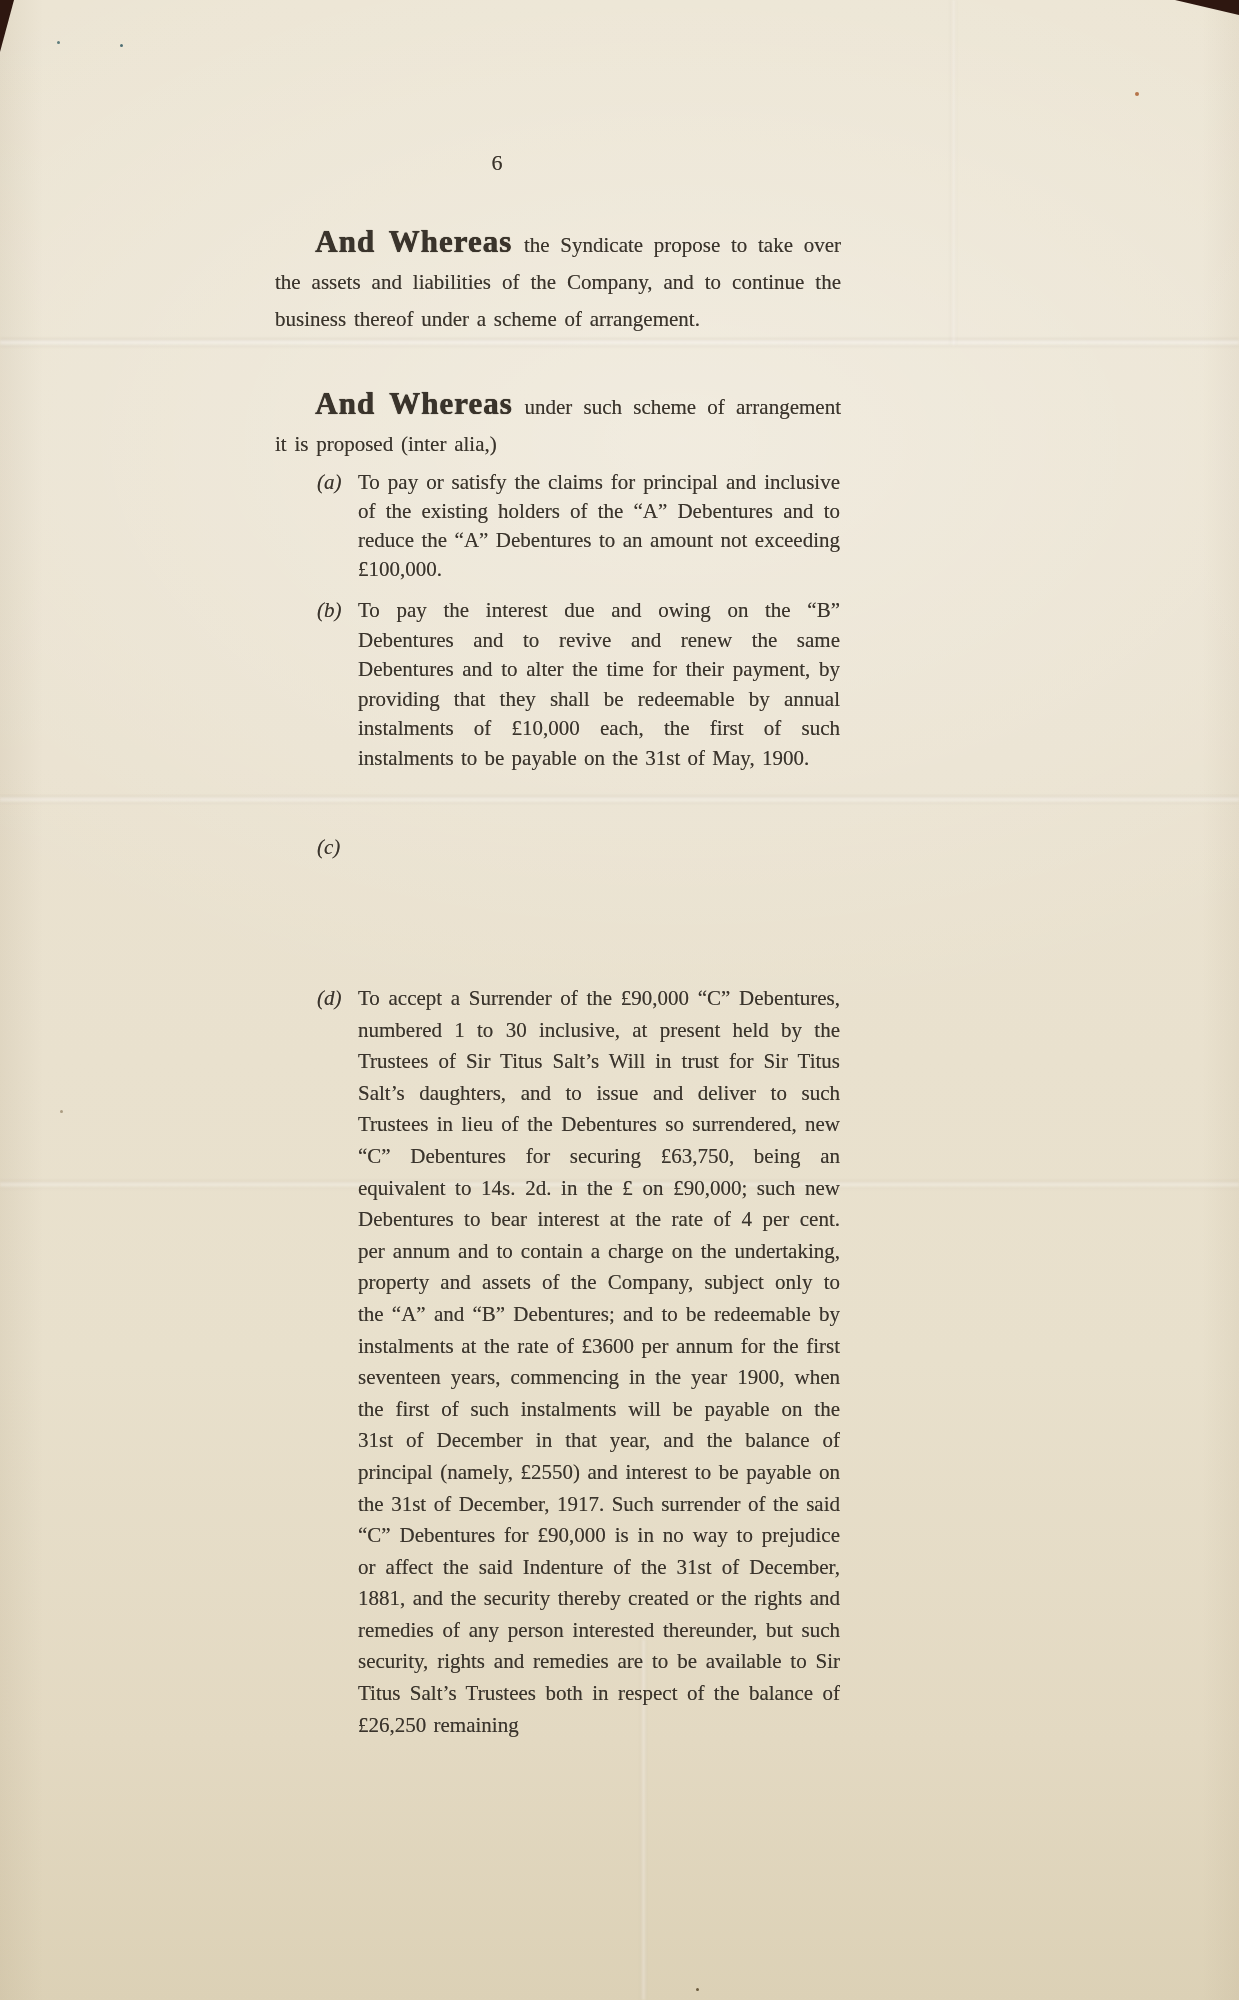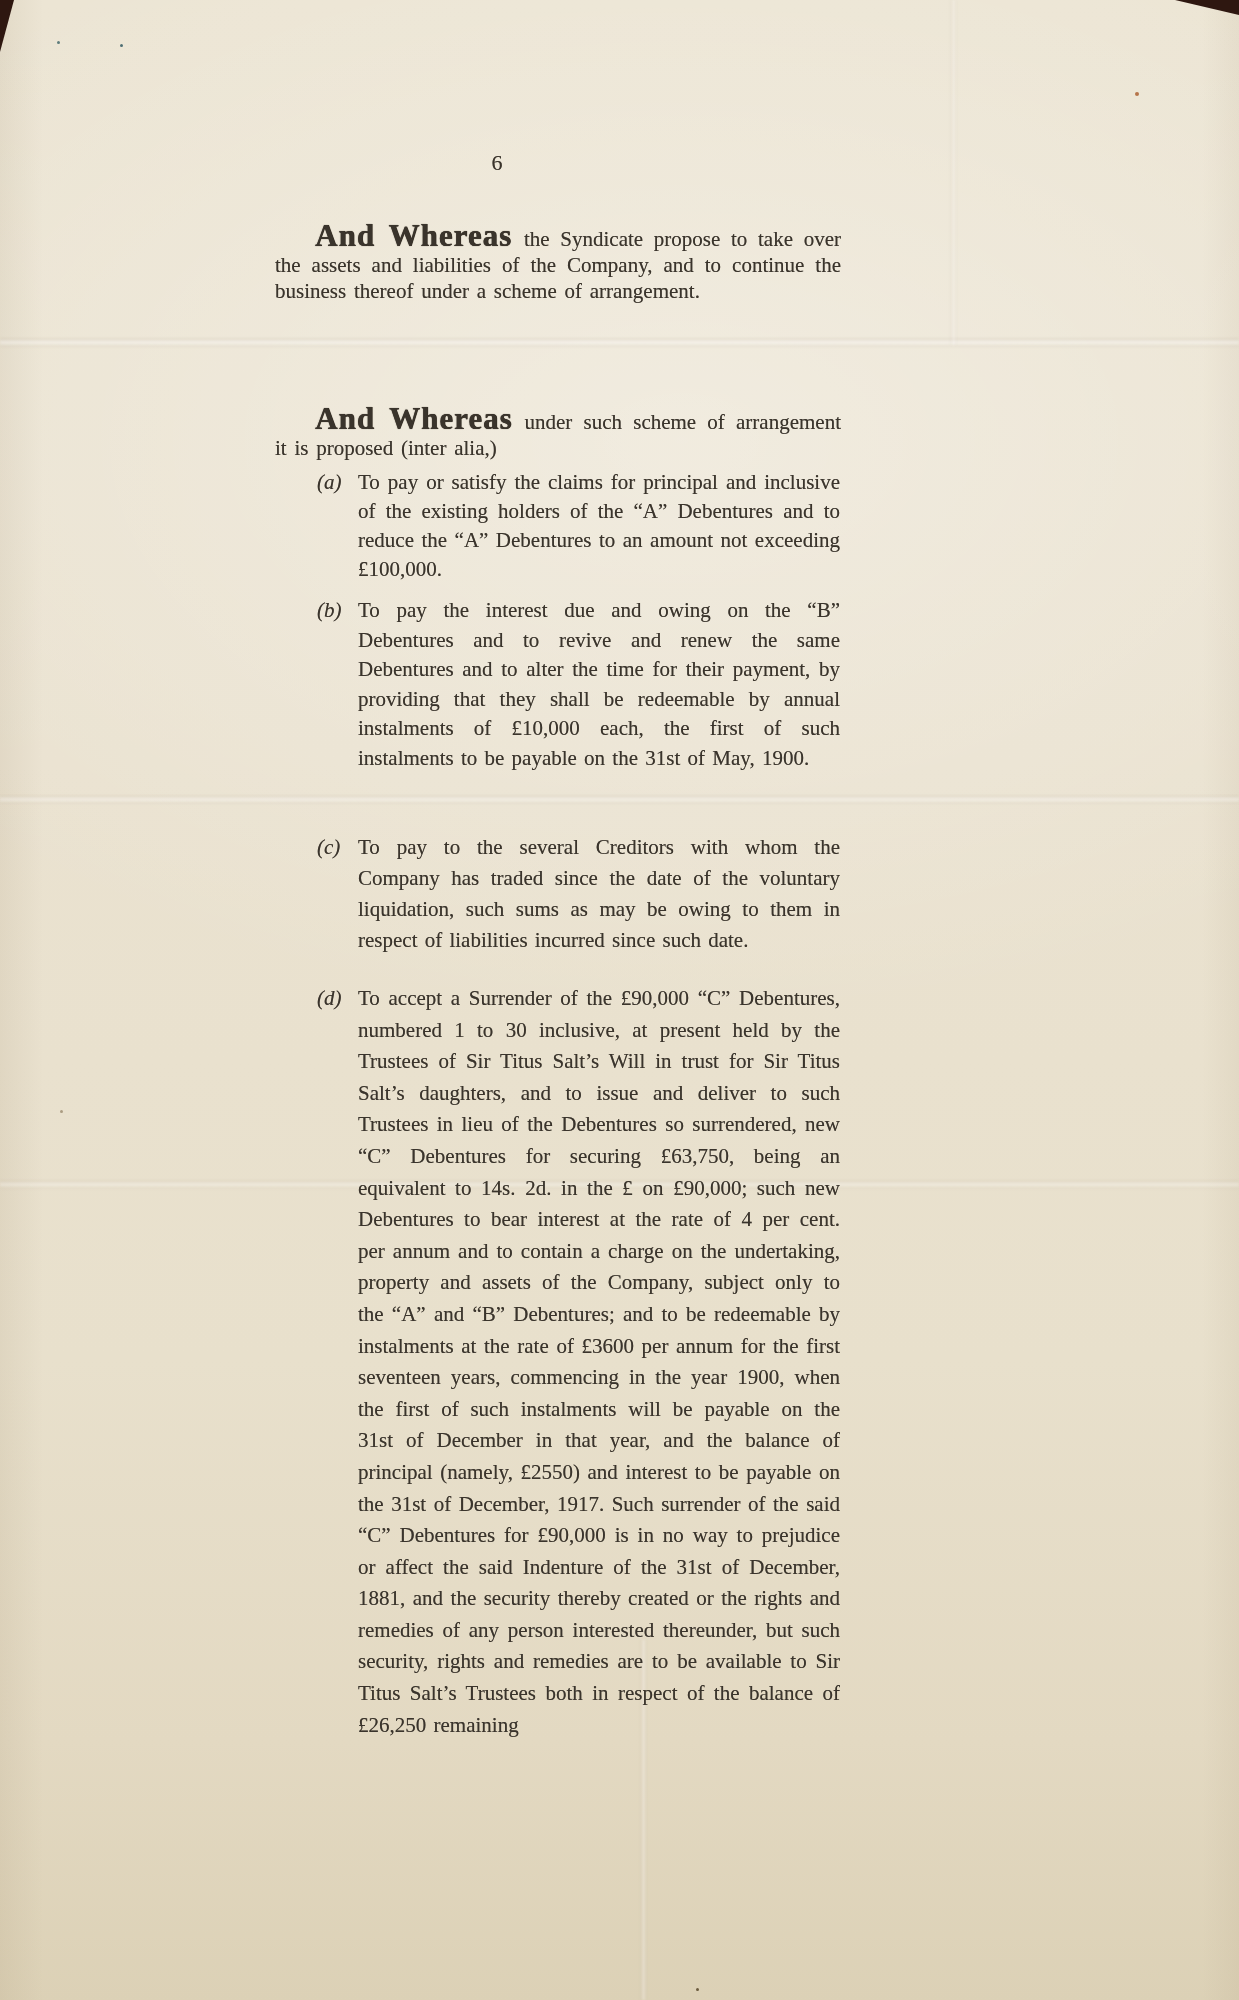--- a/index.html
+++ b/index.html
@@ -32,28 +32,28 @@
     width: 445px;
     text-align: center;
     font-size: 22px;
     letter-spacing: 1px;
   }
   .par {
     position: absolute;
     left: 275px;
     width: 566px;
     font-size: 21px;
-    line-height: 26px;
+    line-height: 37px;
     text-align: justify;
     word-spacing: 2.5px;
     text-indent: 40px;
     margin: 0;
   }
   .par-1 { top: 223px; }
-  .par-2 { top: 406px; }
+  .par-2 { top: 385px; }
   .lead {
     font-weight: bold;
     font-size: 31px;
     letter-spacing: 1px;
     margin-right: 12px;
     text-shadow: 0.6px 0 0 rgba(40,32,22,0.9), 0 0 1px rgba(40,32,22,0.7);
   }
   .clause {
     position: absolute;
     left: 317px;
@@ -151,20 +151,20 @@
 
   <p class="clause clause-a ink">
     <span class="clabel">(a)</span><span>To pay or satisfy the claims for principal and inclusive of the existing holders of the “A” Debentures and to reduce the “A” Debentures to an amount not exceeding £100,000.</span>
   </p>
 
   <p class="clause clause-b ink">
     <span class="clabel">(b)</span><span>To pay the interest due and owing on the “B” Debentures and to revive and renew the same Debentures and to alter the time for their payment, by providing that they shall be redeemable by annual instalments of £10,000 each, the first of such instalments to be payable on the 31st of May, 1900.</span>
   </p>
 
   <p class="clause clause-c ink">
-    <span class="clabel">(c)</span><span>To pay to the several Creditors with whom the Company has traded since the date of the voluntary liquidation, such sums as may be owing to them in respect of liabilities incurred since such date.</span>
+    <span class="clabel">(c)</span>
   </p>
 
   <p class="clause clause-d ink">
     <span class="clabel">(d)</span><span>To accept a Surrender of the £90,000 “C” Debentures, numbered 1 to 30 inclusive, at present held by the Trustees of Sir Titus Salt’s Will in trust for Sir Titus Salt’s daughters, and to issue and deliver to such Trustees in lieu of the Debentures so surrendered, new “C” Debentures for securing £63,750, being an equivalent to 14s. 2d. in the £ on £90,000; such new Debentures to bear interest at the rate of 4 per cent. per annum and to contain a charge on the undertaking, property and assets of the Company, subject only to the “A” and “B” Debentures; and to be redeemable by instalments at the rate of £3600 per annum for the first seventeen years, commencing in the year 1900, when the first of such instalments will be payable on the 31st of December in that year, and the balance of principal (namely, £2550) and interest to be payable on the 31st of December, 1917.  Such surrender of the said “C” Debentures for £90,000 is in no way to prejudice or affect the said Indenture of the 31st of December, 1881, and the security thereby created or the rights and remedies of any person interested thereunder, but such security, rights and remedies are to be available to Sir Titus Salt’s Trustees both in respect of the balance of £26,250 remaining</span>
   </p>
 
 </div>
 
 </body></html>

